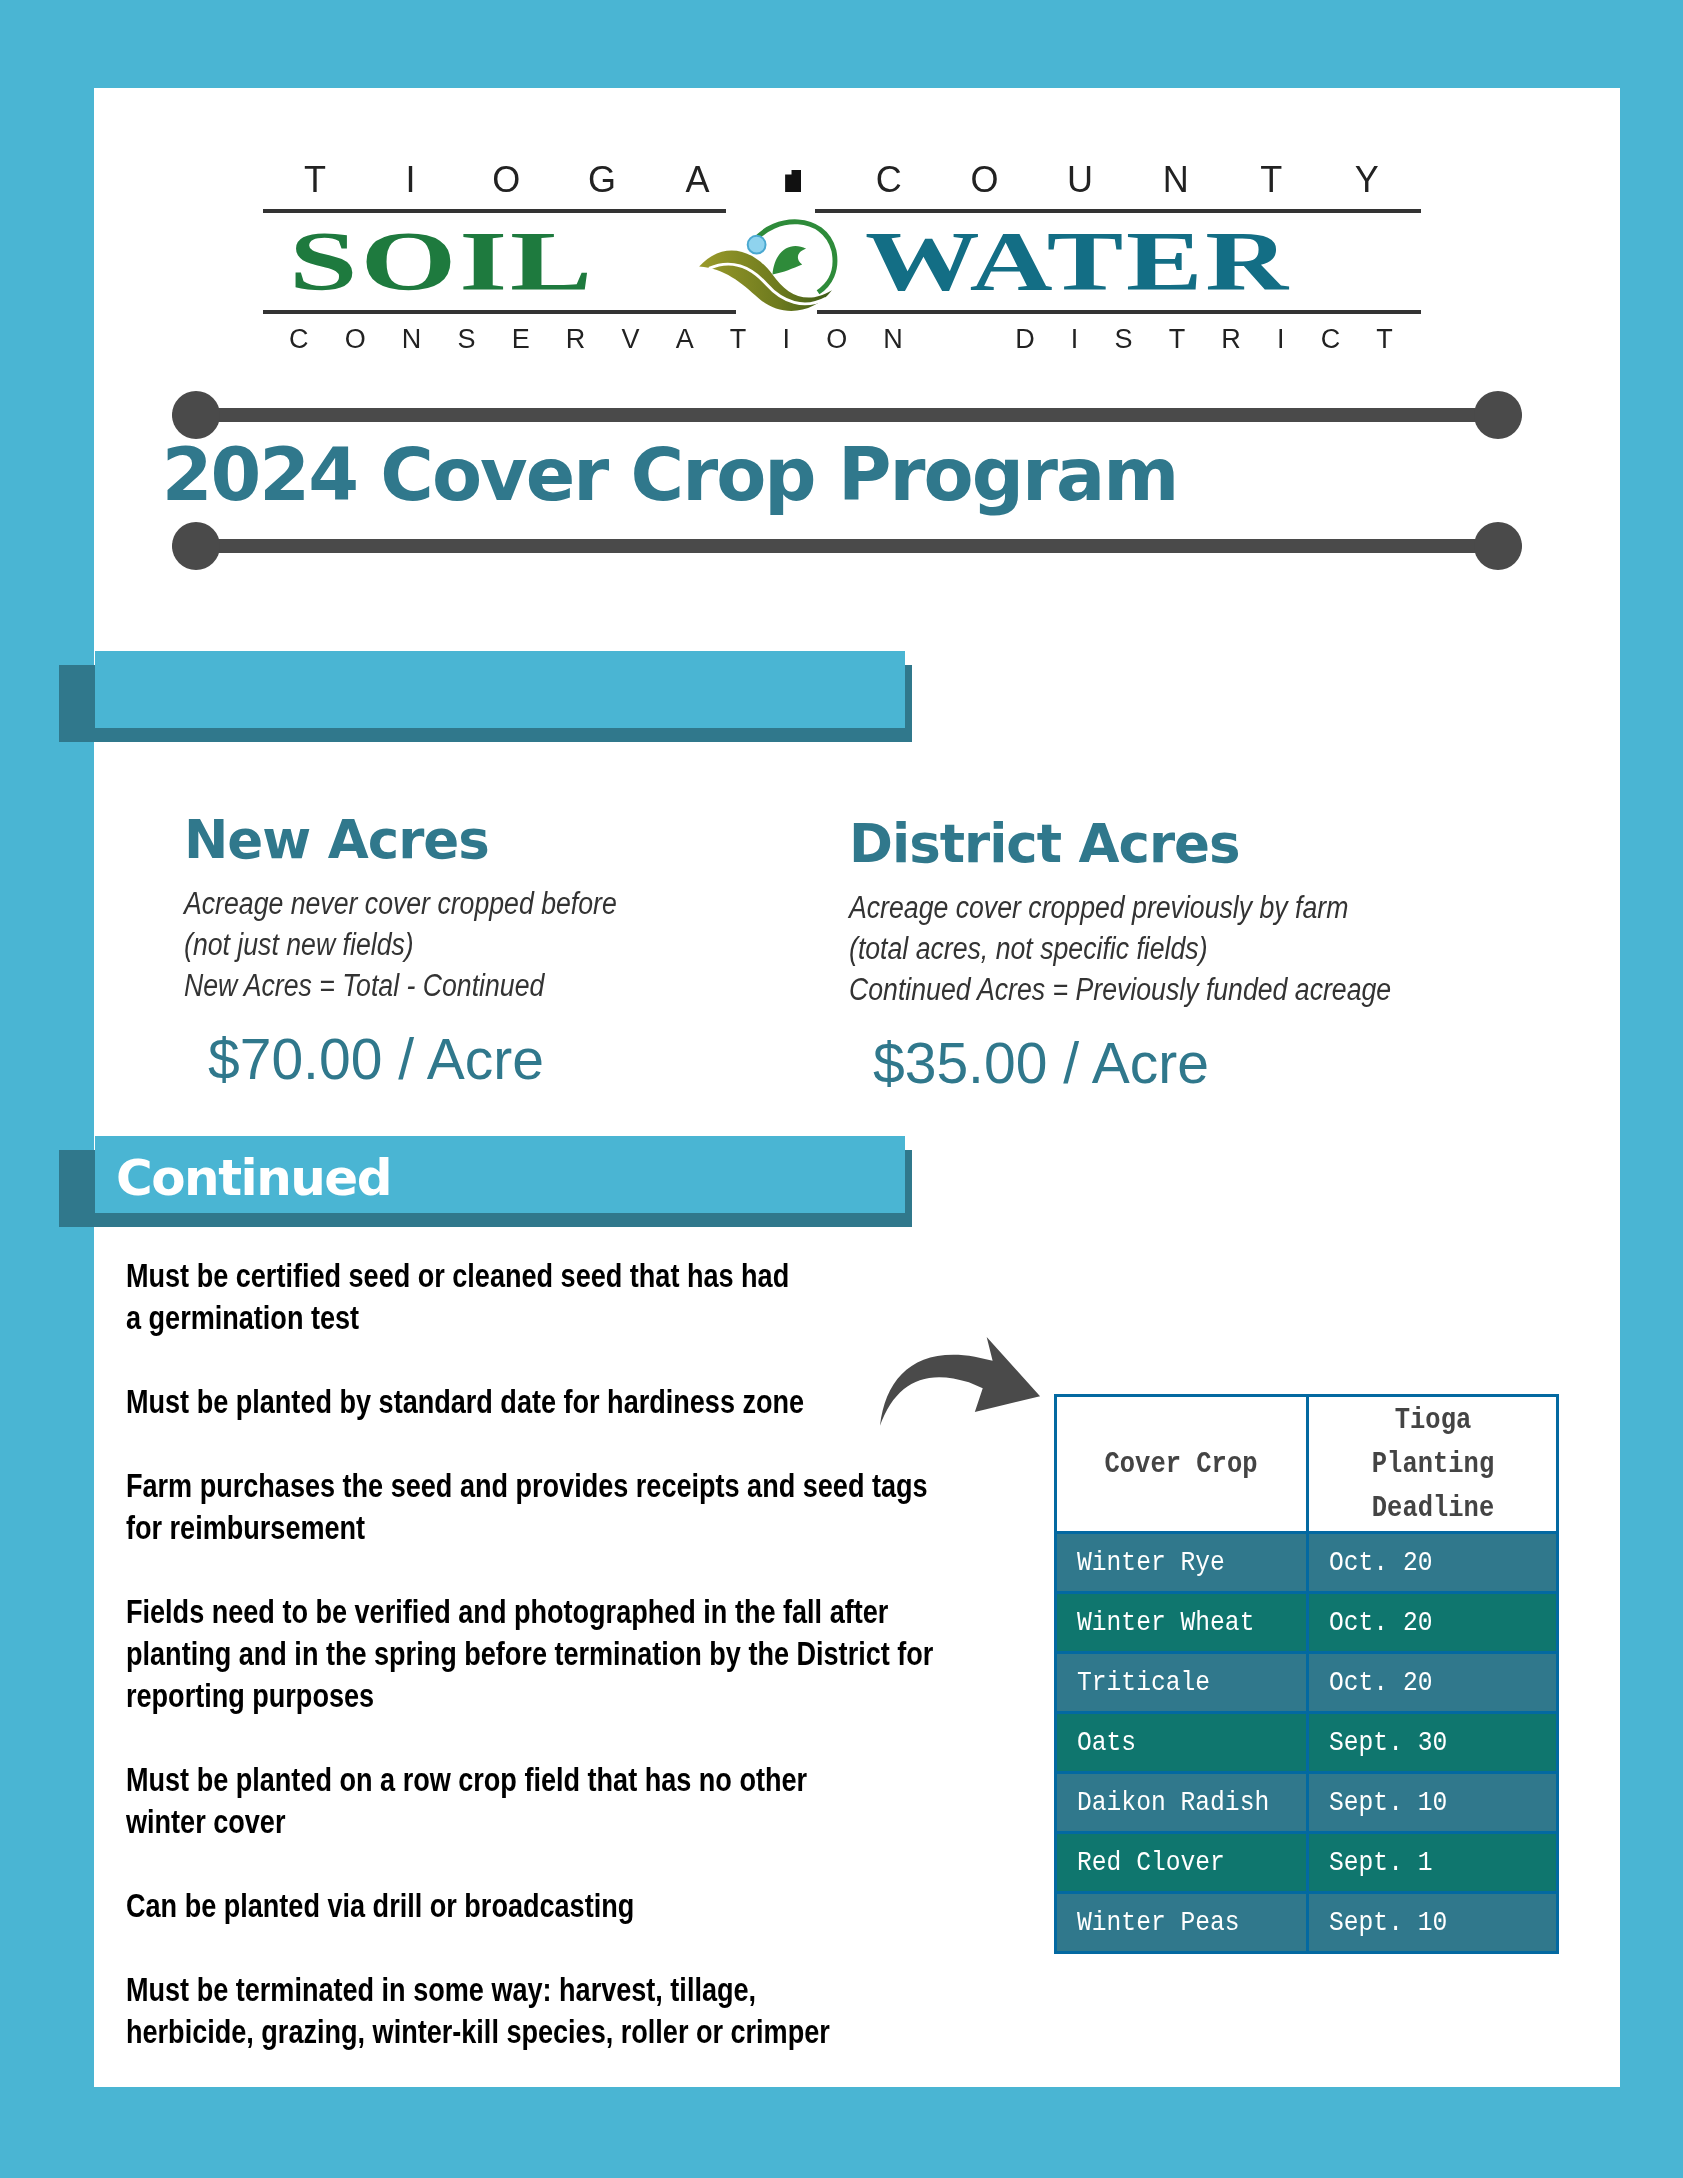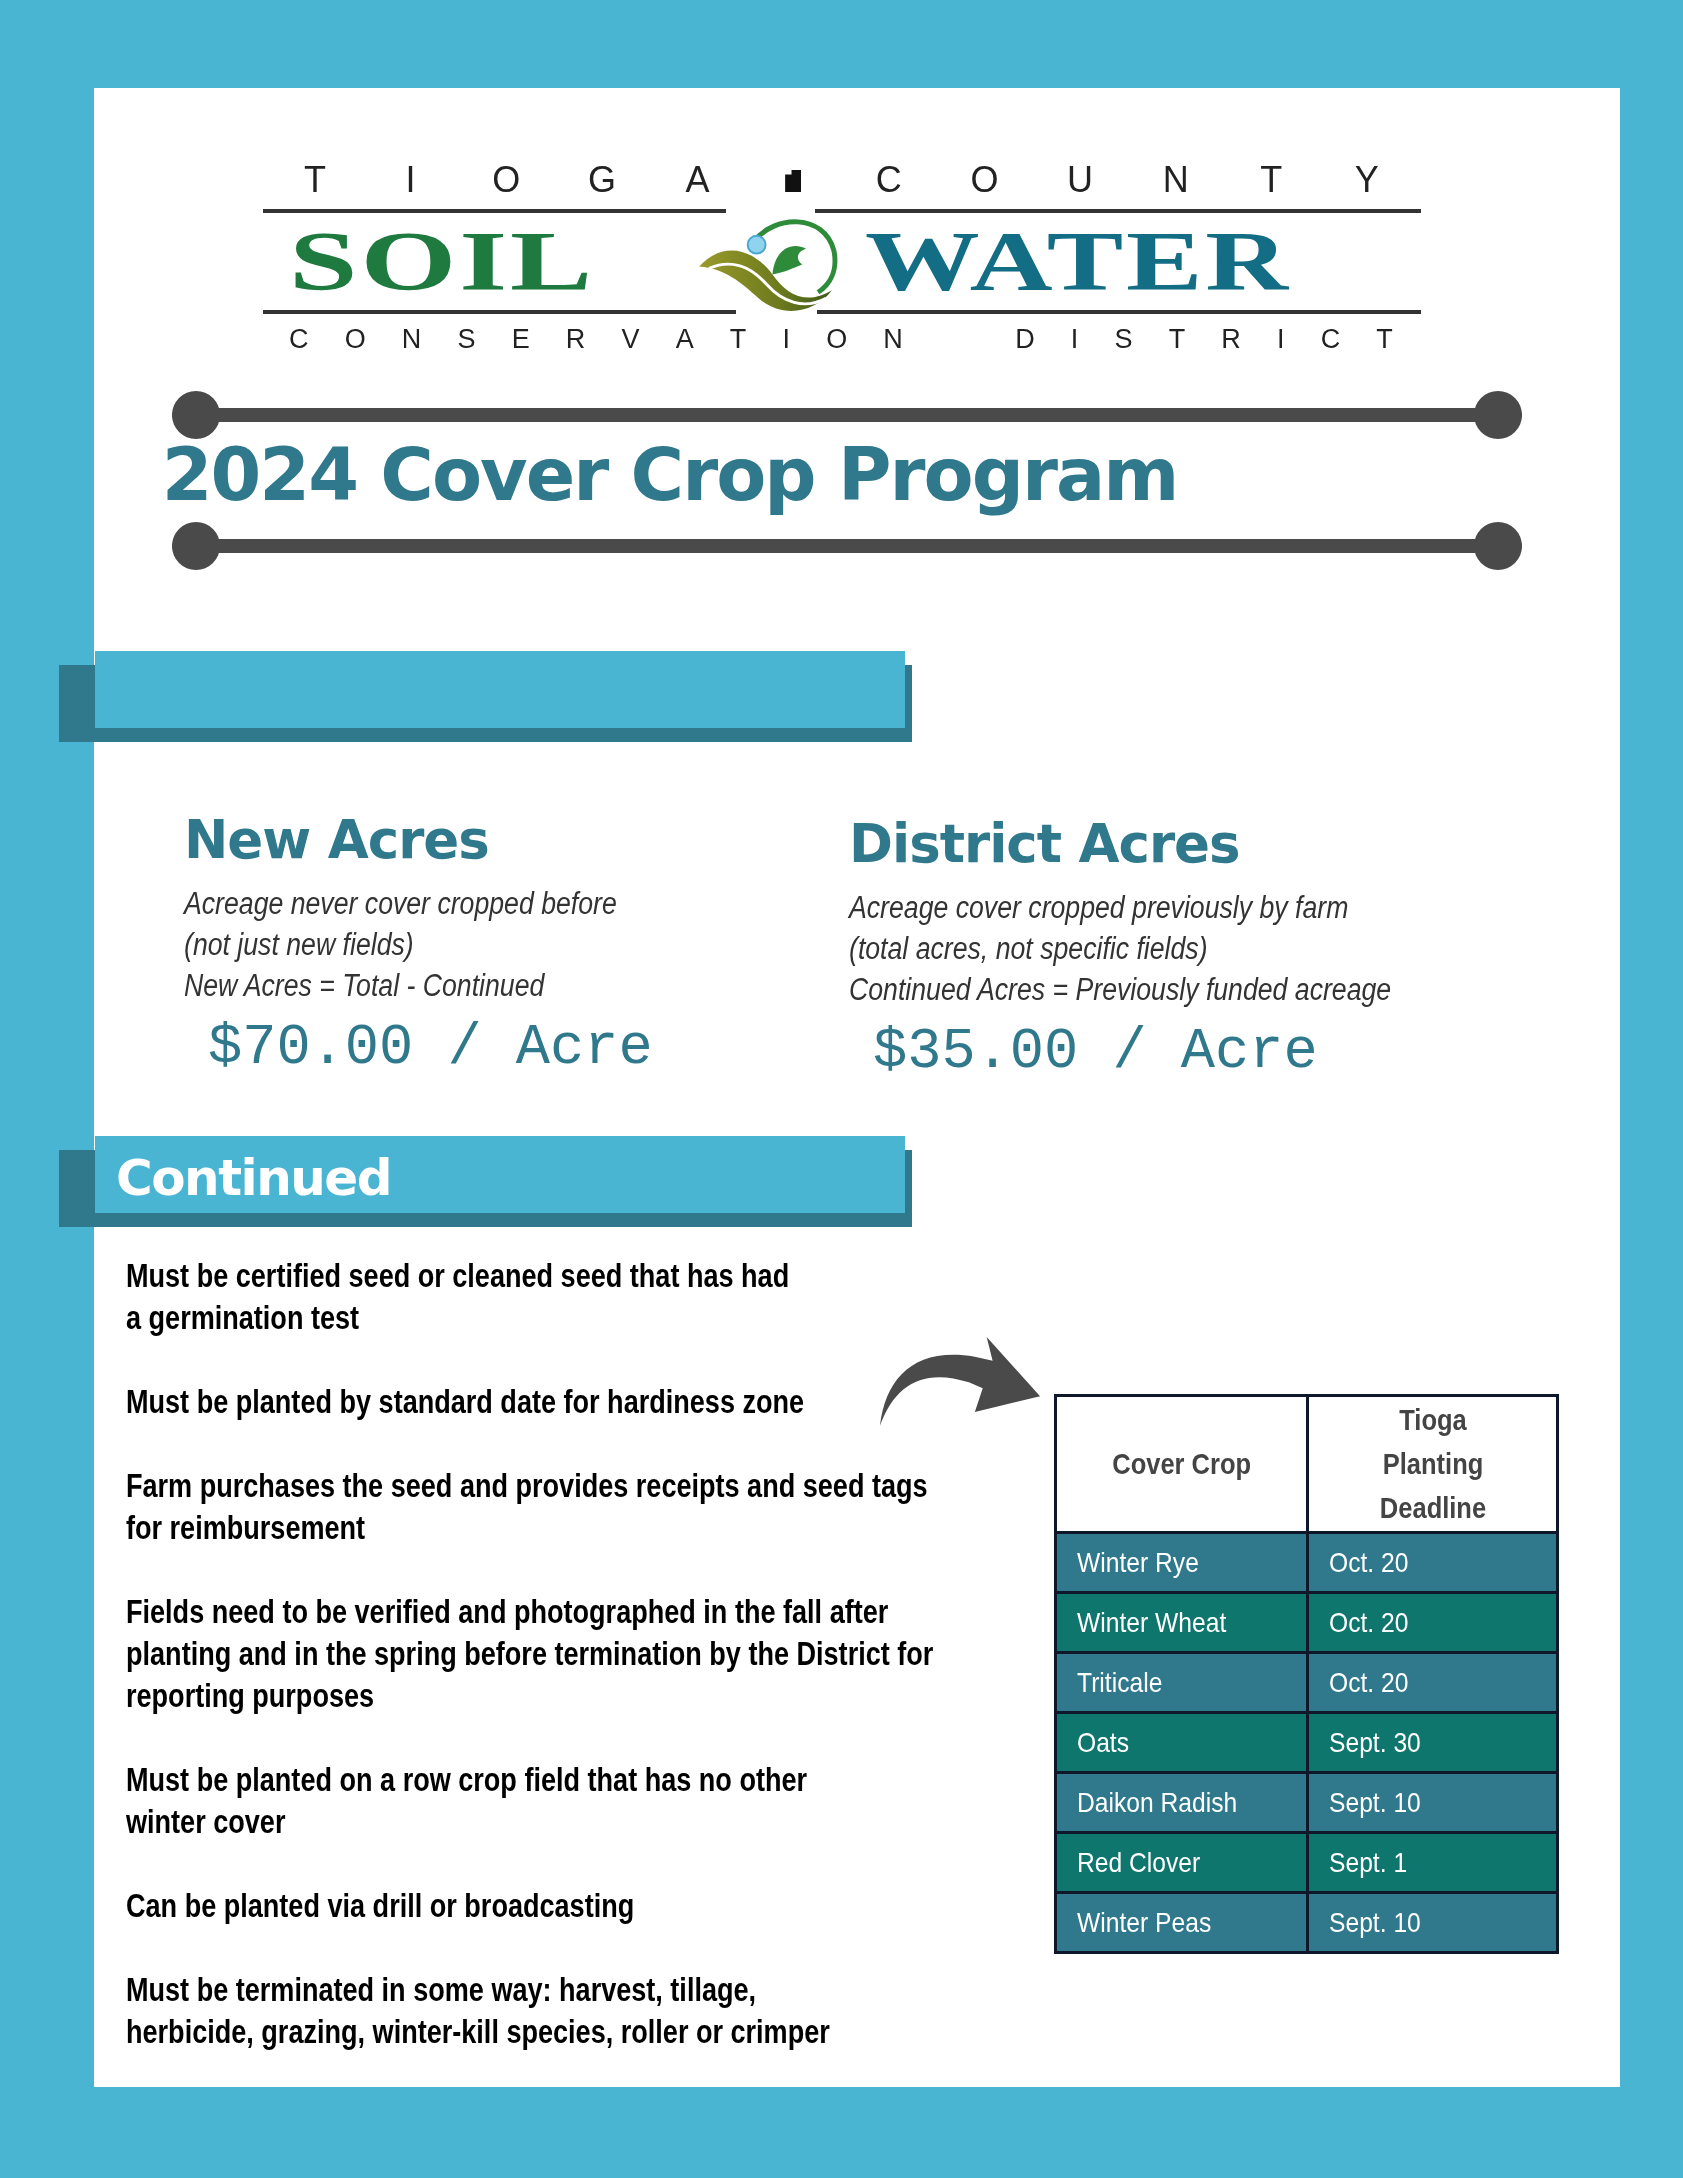--- a/index.html
+++ b/index.html
@@ -72,39 +72,39 @@
   .rate h2 {
     margin:0; font-family:"DejaVu Sans", sans-serif; font-weight:bold; font-size:53px;
     color:#30788C; letter-spacing:-1px; line-height:63px;
   }
   .rate .desc {
     font-family:"Liberation Sans", sans-serif; font-style:italic; font-size:31px;
     line-height:41px; color:#333; margin-top:12px; transform:scaleX(0.86); transform-origin:left;
     width:713px;
   }
   .rate .price {
-    font-family:Liberation Mono, monospace; font-size:57px; color:#30788C;
-    margin-top:10px; margin-left:24px;
+    font-family:Liberation Sans, sans-serif; font-size:57px; color:#30788C;
+    margin-top:20px; margin-left:24px;
   }
 
   
   .guidelines { position:absolute; left:126px; top:1255px; width:851px; }
   .guidelines .item {
     font-family:"Liberation Sans", sans-serif; font-weight:bold; font-size:33px;
     line-height:42px; color:#000; margin-bottom:42px;
     transform:scaleX(0.82); transform-origin:left; width:1049px;
   }
   .arrow { position:absolute; left:876px; top:1317px; width:168px; height:109px; }
 
   
   .crop-table {
     position:absolute; left:1054px; top:1394px; width:505px;
     border-collapse:collapse; font-family:"Liberation Sans", sans-serif;
   }
-  .crop-table th, .crop-table td { border:3px solid #0f172a; }
+  .crop-table th, .crop-table td { border:3px solid #0369a1;font-family:Liberation Mono, monospace; }
   .crop-table th {
     height:123px; background:#fff; color:#444; font-size:30px; font-weight:bold;
     line-height:44px; text-align:center;
   }
   .crop-table th span { display:inline-block; transform:scaleX(0.85); }
   .crop-table td {
     height:57px; color:#fff; font-size:28px; padding:0 0 0 20px; text-align:left;
   }
   .crop-table td span { display:inline-block; transform:scaleX(0.88); transform-origin:left; }
   .crop-table tr.teal td { background:#30788C; }

